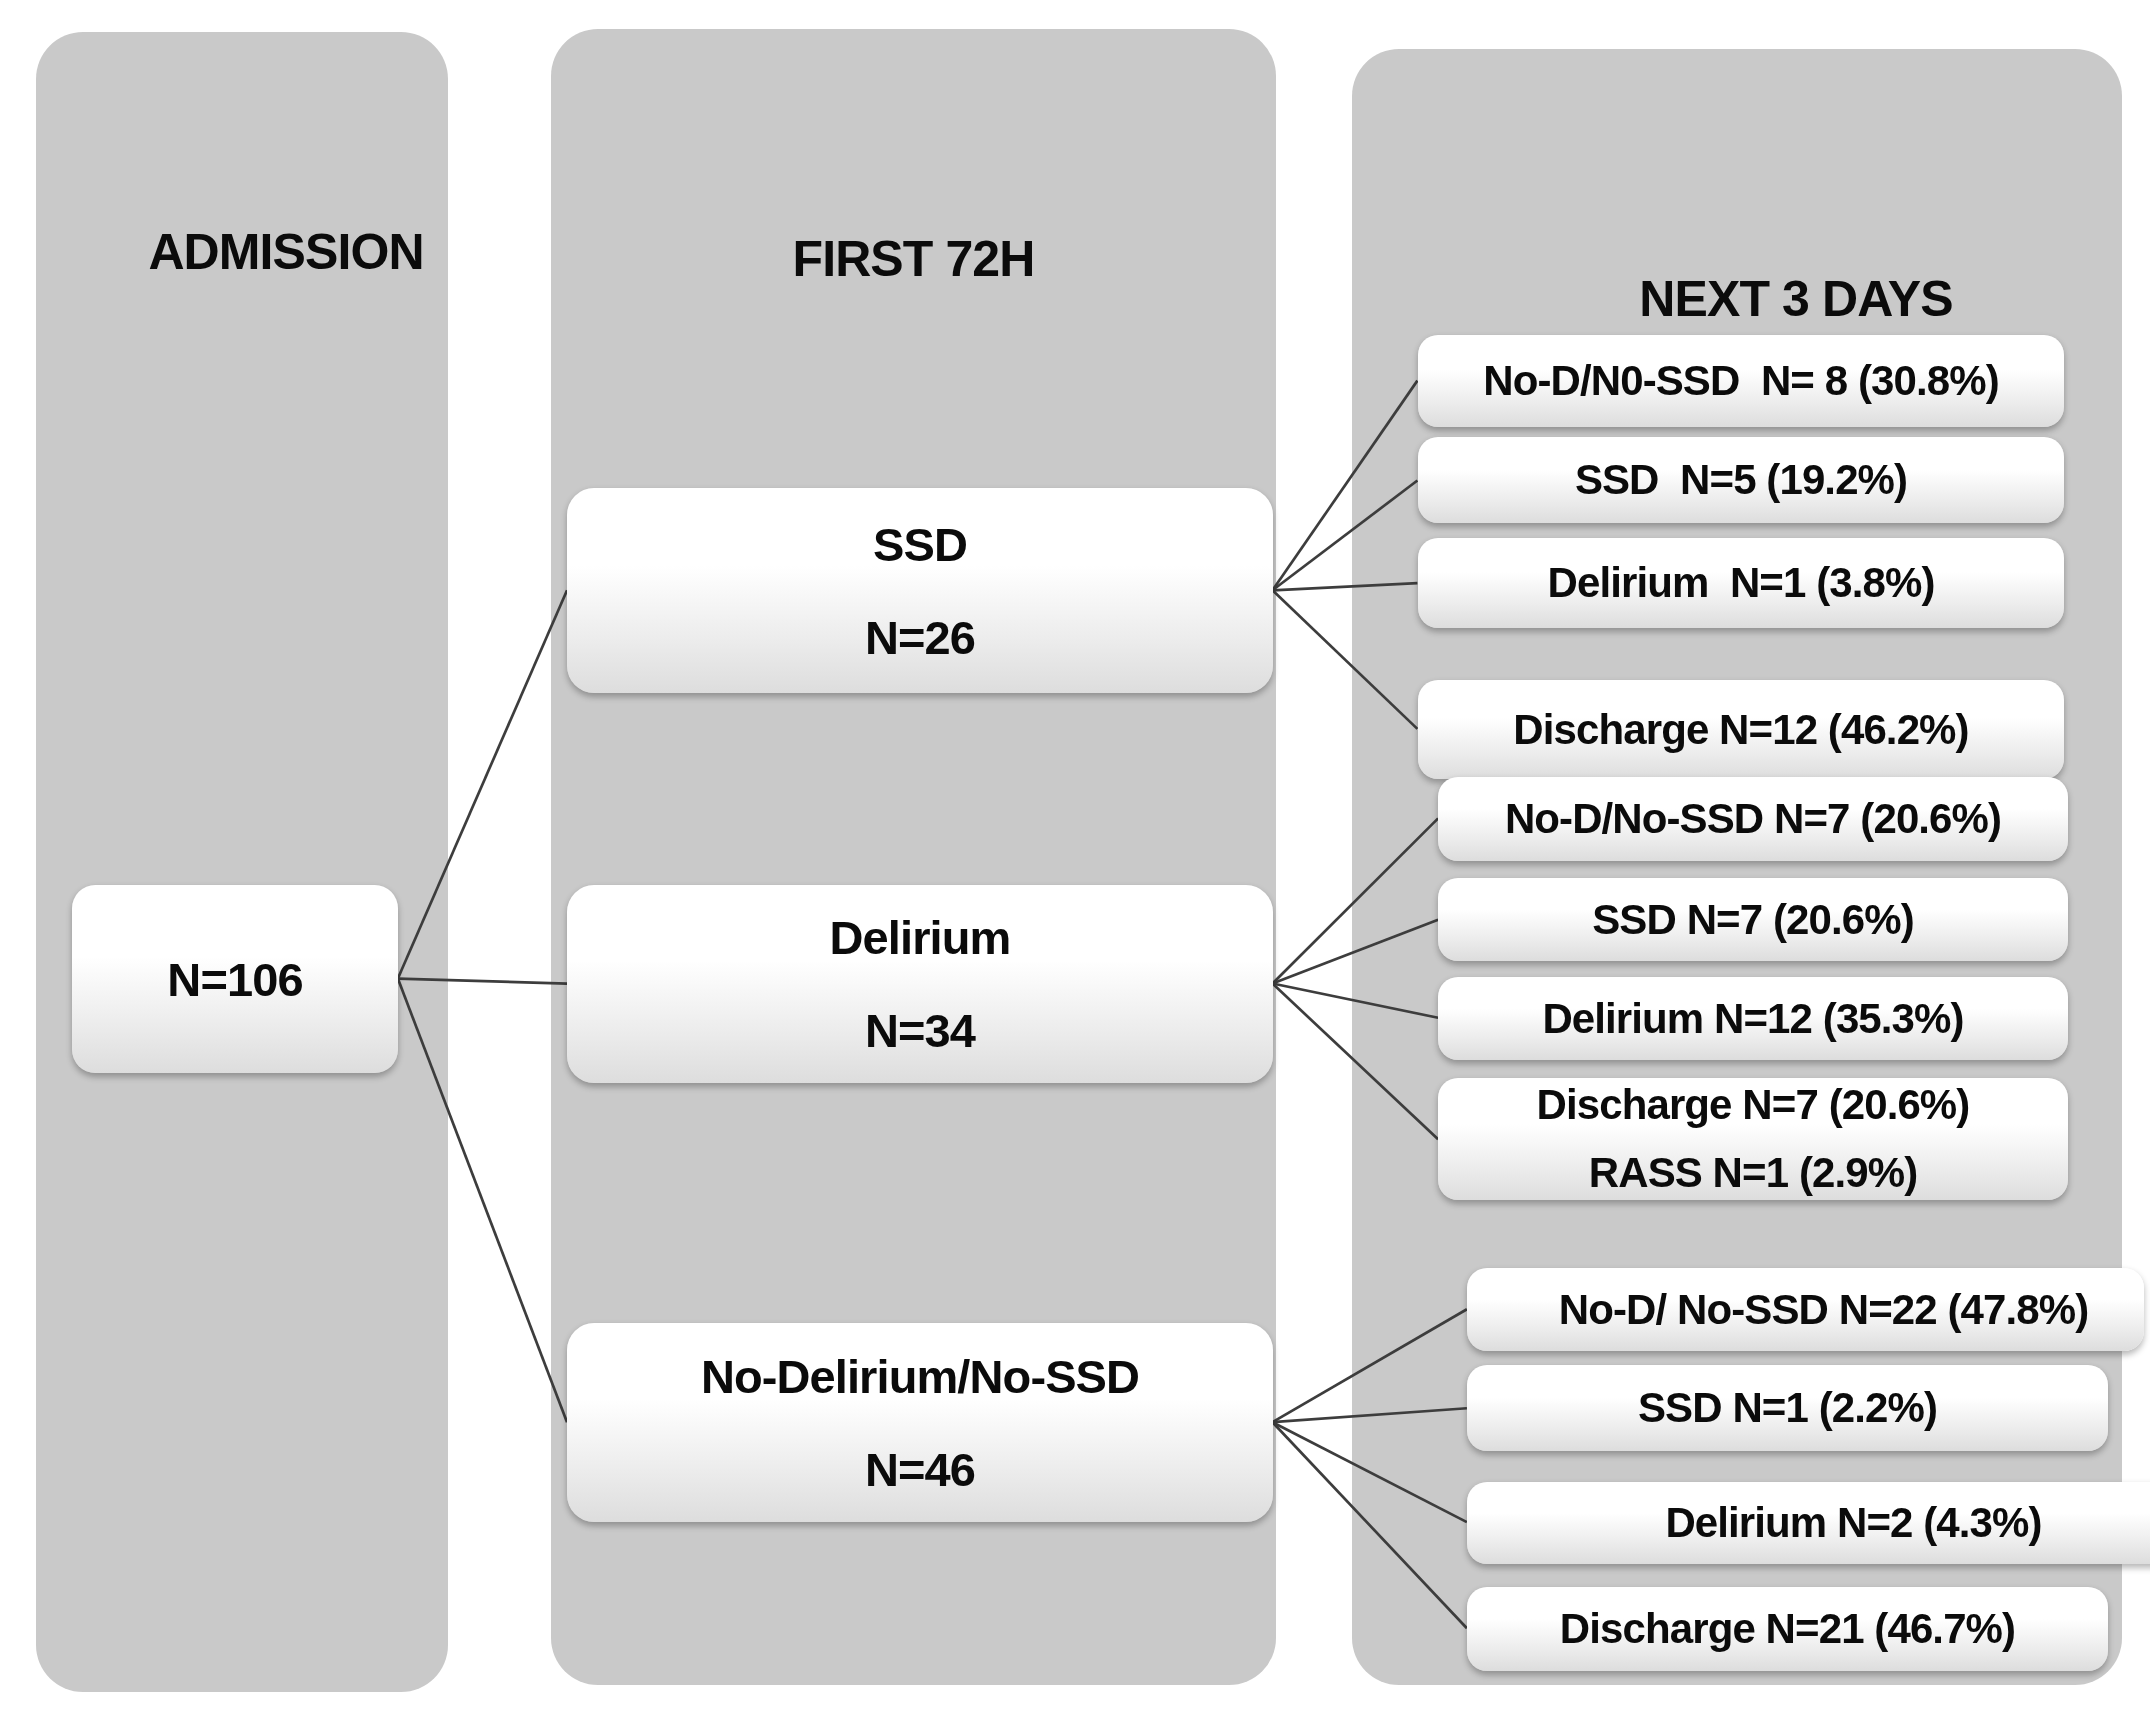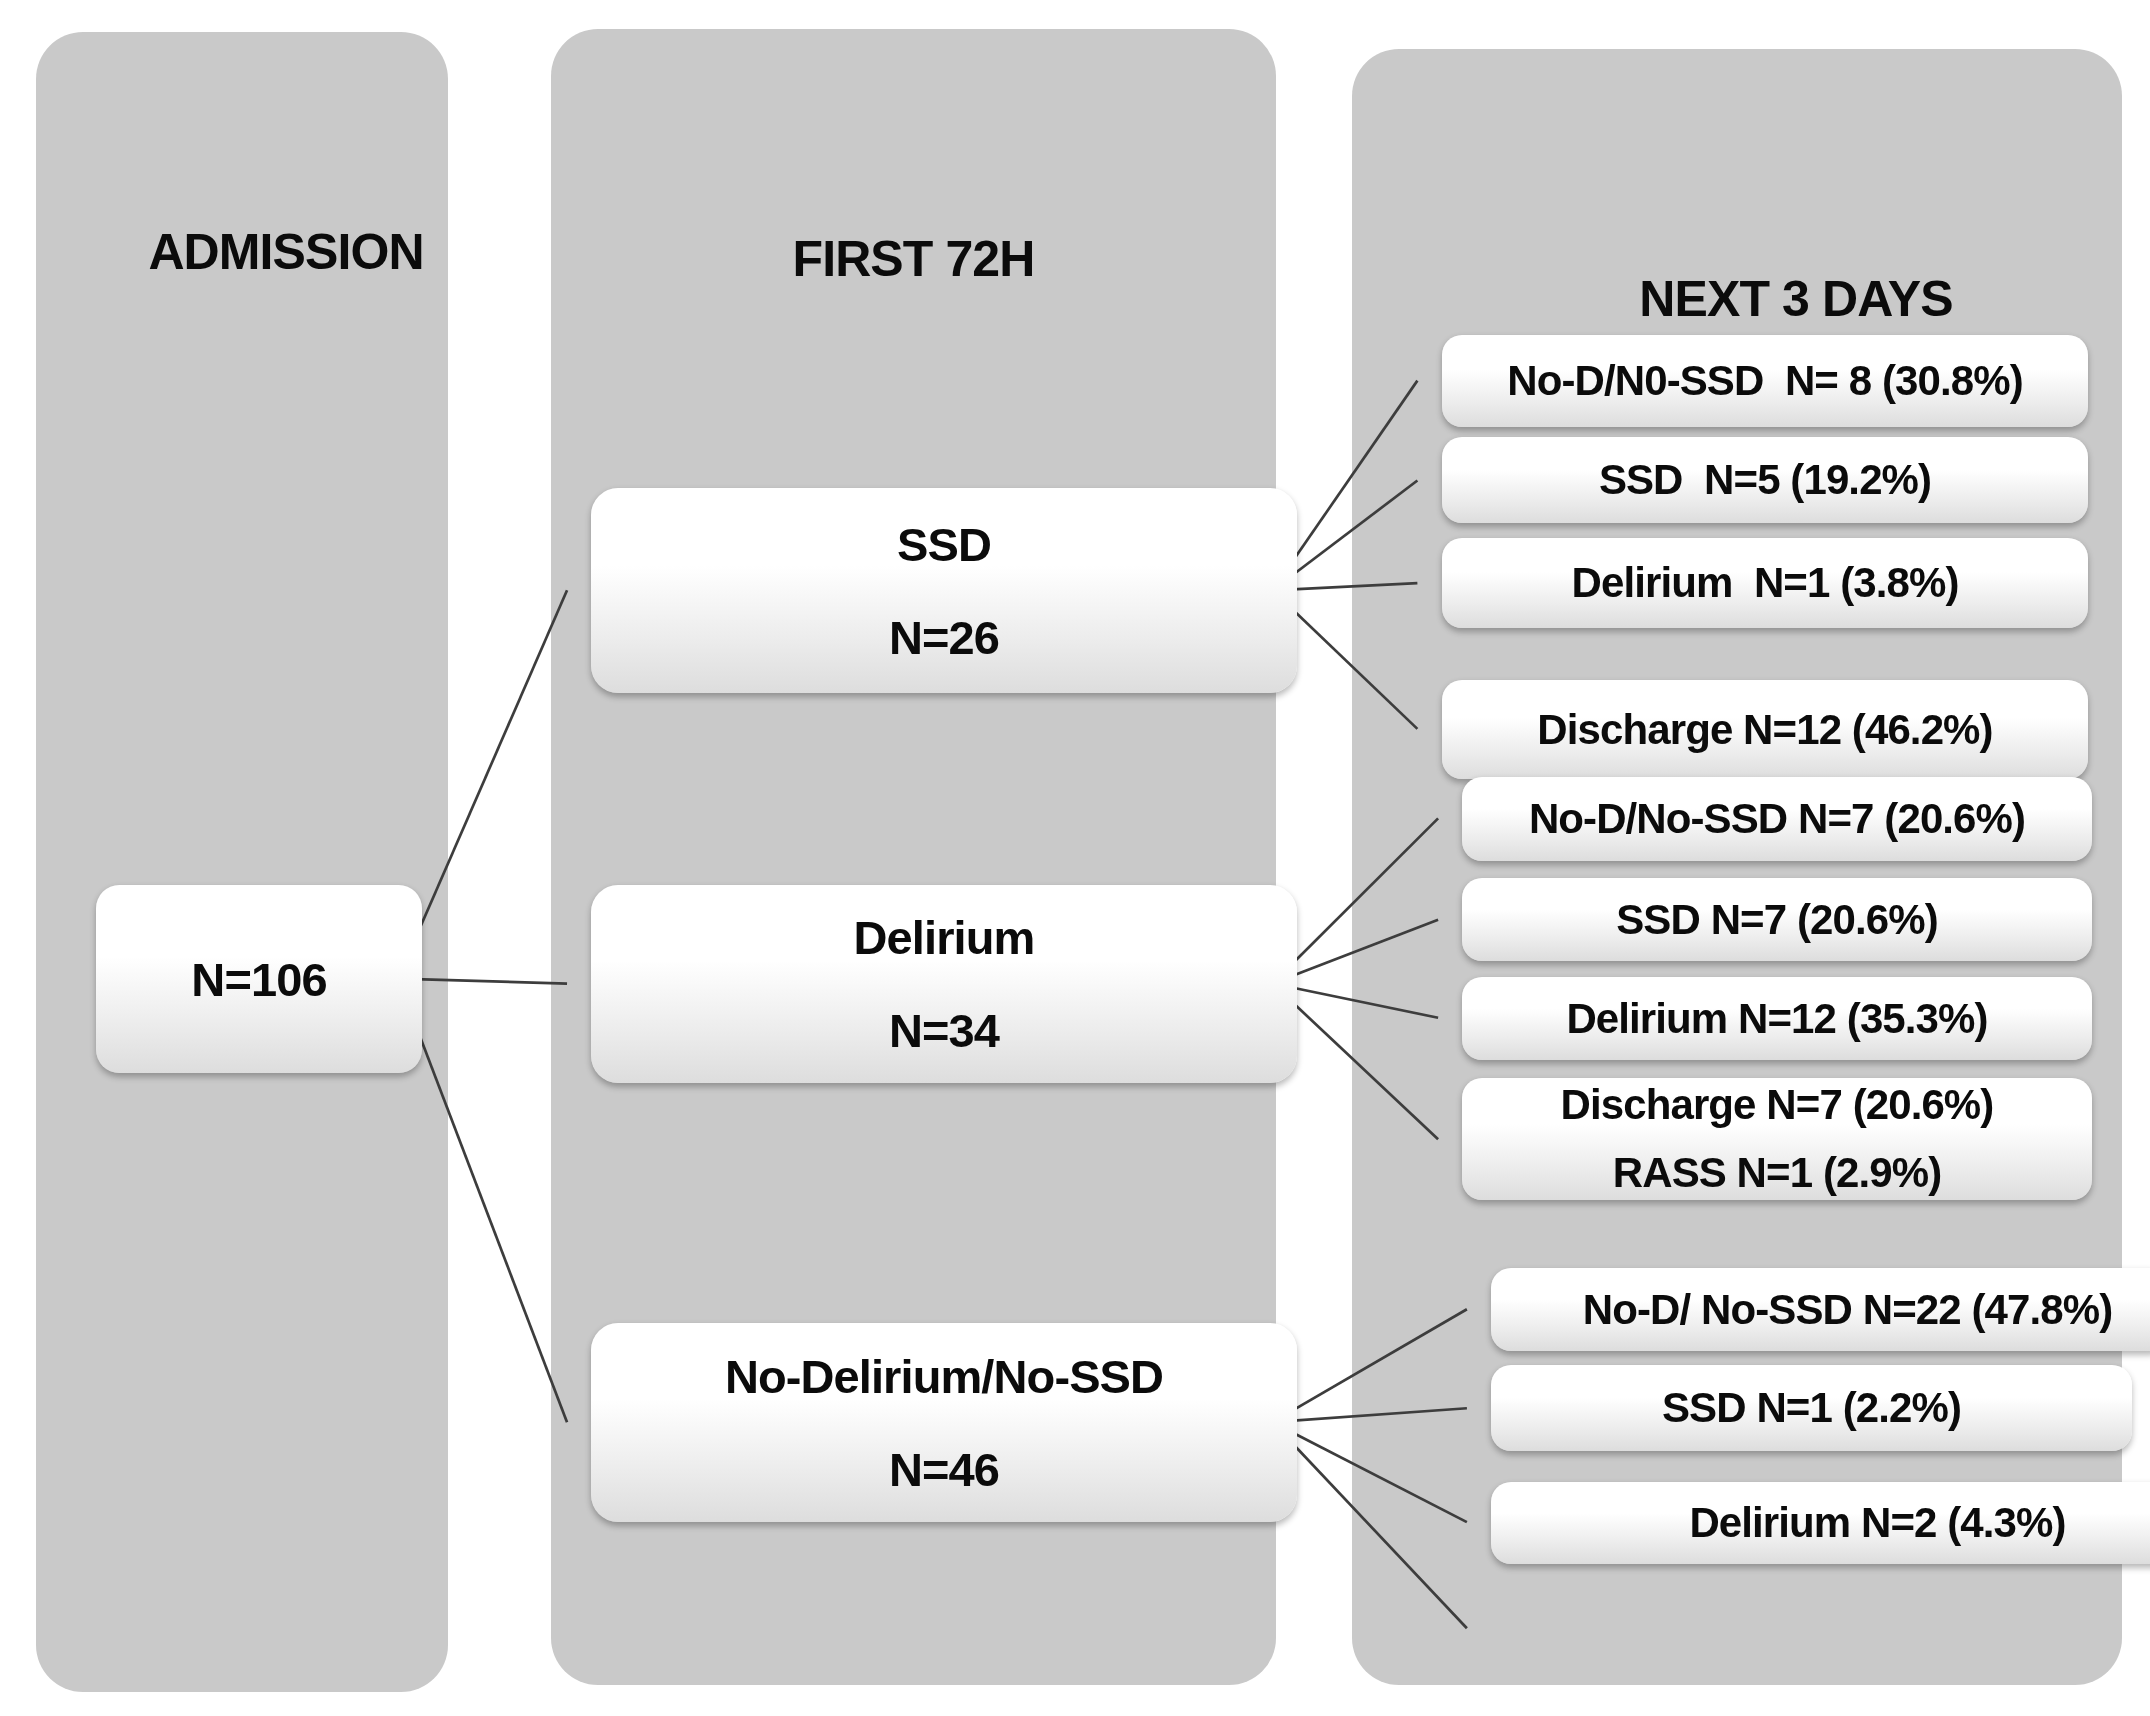--- a/index.html
+++ b/index.html
@@ -35,21 +35,20 @@
   #edges{position:absolute;left:0;top:0;pointer-events:none;}
 
   .node{
     position:absolute;
     background:linear-gradient(180deg,#ffffff 0%,#ffffff 38%,#ececec 74%,#dddddd 100%);
     box-shadow:0 3.6px 6.3px rgba(0,0,0,0.28);
     display:flex;flex-direction:column;align-items:center;justify-content:center;
     color:#0b0b0b;
     white-space:pre;
     text-align:center;
-    margin-left:24px;
   }
   .node.big{border-radius:27px;font-size:47px;letter-spacing:-0.9px;gap:38px;}
   .node.small{border-radius:20px;font-size:42px;letter-spacing:-0.9px;}
 
   #node-n106{left:72px;top:885px;width:326px;height:188px;border-radius:23.4px;}
   #node-ssd26{left:567px;top:488px;width:706px;height:205px;}
   #node-del34{left:567px;top:885px;width:706px;height:198px;}
   #node-nodel46{left:567px;top:1323px;width:706px;height:199px;}
 
   #node-g1b1{left:1418px;top:335px;width:646px;height:92px;}
@@ -144,15 +143,18 @@
 
   <div class="node small" id="node-g3b1">
     <span>No-D/ No-SSD N=22 (47.8%)</span>
   </div>
   <div class="node small" id="node-g3b2">
     <span>SSD N=1 (2.2%)</span>
   </div>
   <div class="node small" id="node-g3b3">
     <span>Delirium N=2 (4.3%)</span>
   </div>
+  <div class="node small" id="node-g3b4">
+    <span>Discharge N=21 (46.7%)</span>
+  </div>
 
 </div>
 
 
 </body></html>

